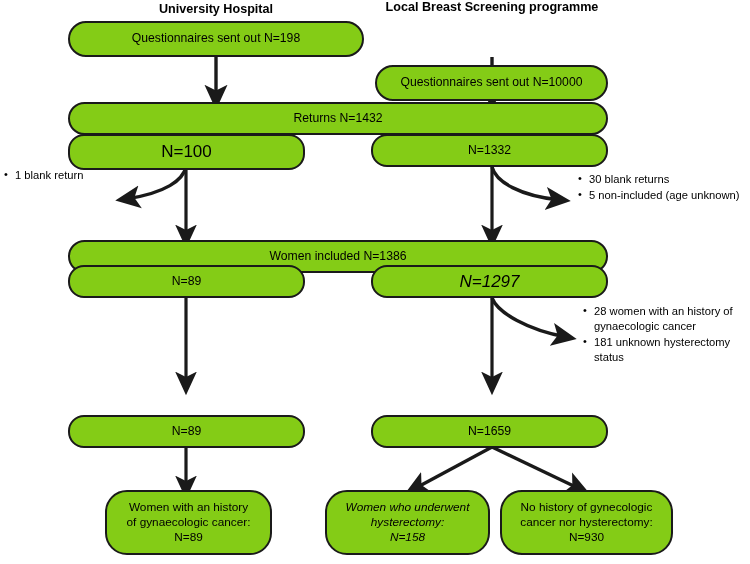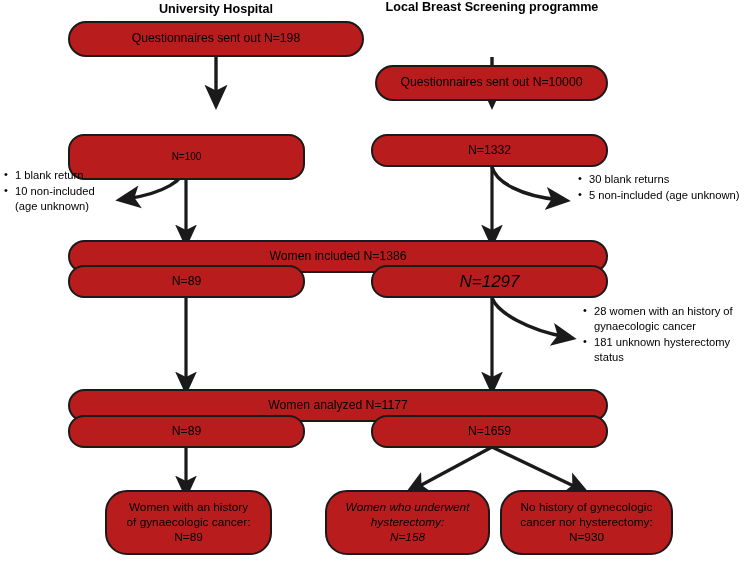--- a/index.html
+++ b/index.html
@@ -24,21 +24,21 @@
     position: absolute;
     left: 0; top: 0;
     width: 750px;
     height: 564px;
     pointer-events: none;
   }
   .box {
     position: absolute;
     box-sizing: border-box;
     border: 2.6px solid #1a1a1a;
-    background: #b91c1c;
+    background: #84cc16;
     display: flex;
     align-items: center;
     justify-content: center;
     text-align: center;
     color: #000000;
     line-height: 1.28;
     z-index: 3;
   }
   .box.rounded-lg { border-radius: 22px; }
   .box.rounded-sm { border-radius: 16px; }
@@ -115,31 +115,33 @@
   <div class="hdr" style="left:68px; top:2px; width:296px;">University Hospital</div>
   <div class="hdr" style="left:375px; top:0px; width:234px;">Local Breast Screening programme</div>
 
   <div class="box rounded-lg" style="left:68px; top:21px; width:296px; height:36px; font-size:12.2px;">
     <span class="box-text">Questionnaires sent out N=198</span>
   </div>
   <div class="box rounded-lg" style="left:375px; top:21px; width:233px; height:36px; font-size:12.2px;margin-top:44px;">
     <span class="box-text">Questionnaires sent out N=10000</span>
   </div>
 
-  <div class="box rounded-sm" style="left:68px; top:134px; width:237px; height:46px; font-size:10px;justify-content:center;">
+  <div class="box rounded-lg" style="left:68px; top:102px; width:540px; height:33px; font-size:12.2px;">
+    <span class="box-text">Returns N=1432</span>
+  </div>
+  <div class="box rounded-sm" style="left:68px; top:134px; width:237px; height:36px; font-size:17px;justify-content:center;">
     <span class="box-text">N=100</span>
   </div>
   <div class="box rounded-sm" style="left:371px; top:134px; width:237px; height:33px; font-size:12.2px;">
     <span class="box-text">N=1332</span>
   </div>
 
   <div class="note" style="left:4px; top:168px; width:96px;">
     <ul>
       <li>1 blank return</li>
-      <li>10 non-included (age unknown)</li>
     </ul>
   </div>
   <div class="note" style="left:578px; top:172px; width:164px;">
     <ul>
       <li>30 blank returns</li>
       <li>5 non-included (age unknown)</li>
     </ul>
   </div>
 
   <div class="box rounded-lg" style="left:68px; top:240px; width:540px; height:33px; font-size:12.2px;">
@@ -152,23 +154,20 @@
     <span class="box-text">N=1297</span>
   </div>
 
   <div class="note" style="left:583px; top:304px; width:166px;">
     <ul>
       <li>28 women with an history of gynaecologic cancer</li>
       <li>181 unknown hysterectomy status</li>
     </ul>
   </div>
 
-  <div class="box rounded-lg" style="left:68px; top:389px; width:540px; height:33px; font-size:12.2px;">
-    <span class="box-text">Women analyzed N=1177</span>
-  </div>
   <div class="box rounded-sm" style="left:68px; top:415px; width:237px; height:33px; font-size:12.2px;">
     <span class="box-text">N=89</span>
   </div>
   <div class="box rounded-sm" style="left:371px; top:415px; width:237px; height:33px; font-size:12.2px;">
     <span class="box-text">N=1659</span>
   </div>
 
   <div class="box rounded-lg" style="left:105px; top:490px; width:167px; height:65px; font-size:11.8px;">
     <span class="box-text">Women with an history
 of gynaecologic cancer:

